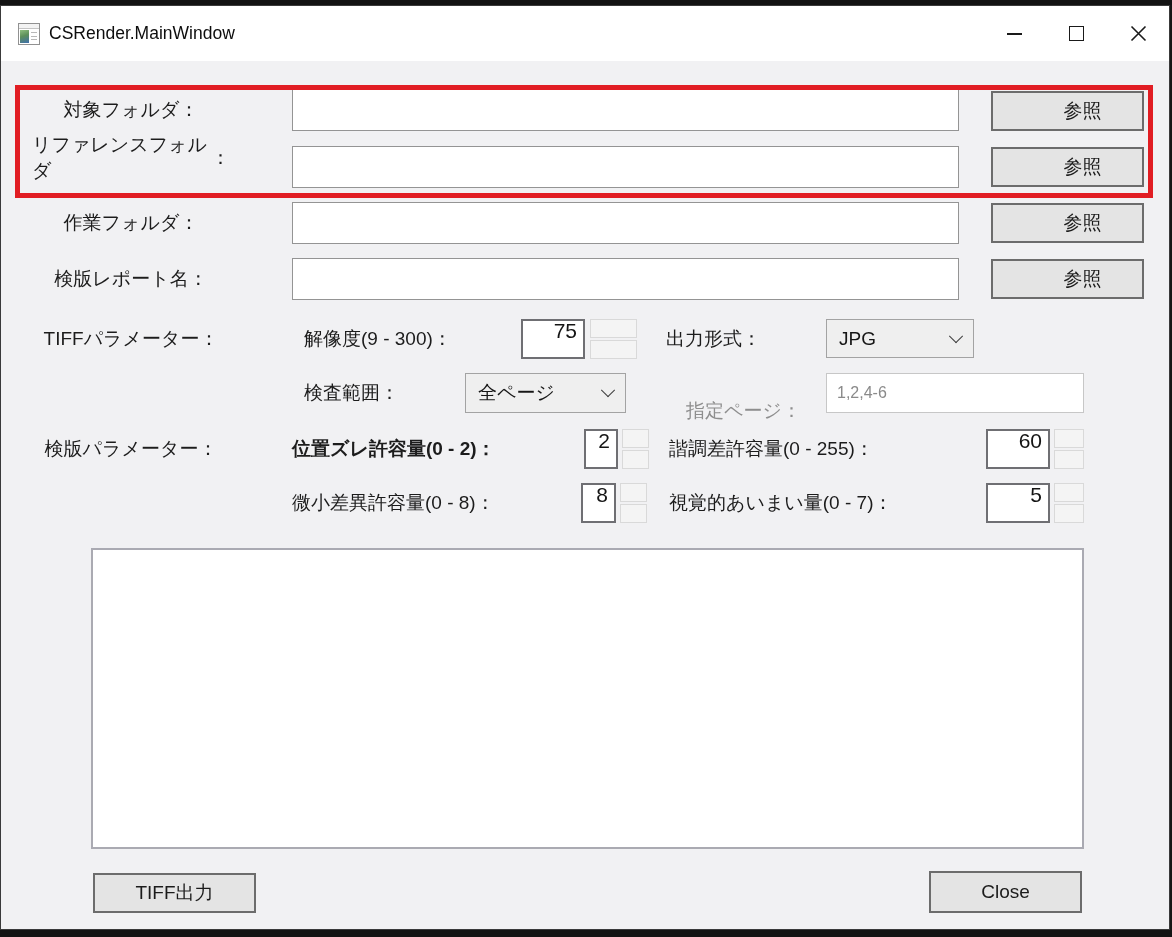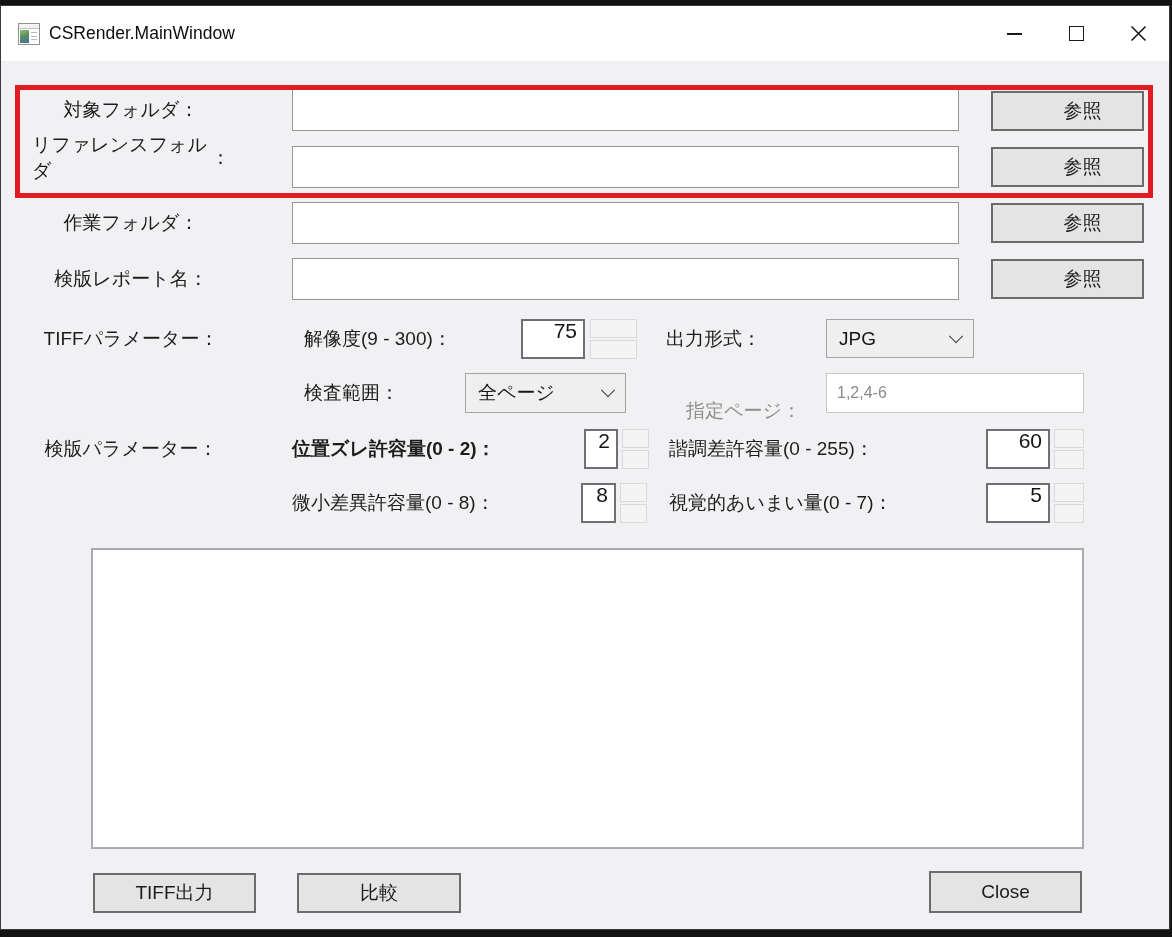--- a/index.html
+++ b/index.html
@@ -188,19 +188,18 @@
     <div class="lbl" style="left:668px;top:422px;height:40px;">視覚的あいまい量(0 - 7)：</div>
     <input class="spin-input" style="left: 985px; top: 422px; width: 64px; height: 40px;" value="5">
     <div class="spinbtns" style="left:1053px;top:422px;width:30px;">
       <span class="spinbtn"></span>
       <span class="spinbtn"></span>
     </div>
 
     <textarea class="log-area" style=""></textarea>
 
     <button class="btn" style="left:92px;top:812px;width:163px;height:40px;">TIFF出力</button>
-    <button class="btn" style="left:296px;top:812px;width:164px;height:40px;">比較</button>
     <button class="btn" style="left:928px;top:810px;width:153px;height:42px;">Close</button>
 
     <div class="annotation-box" style="border-color: rgb(225, 29, 35);"></div>
 
   </div>
 </div>
 
 </body></html>

